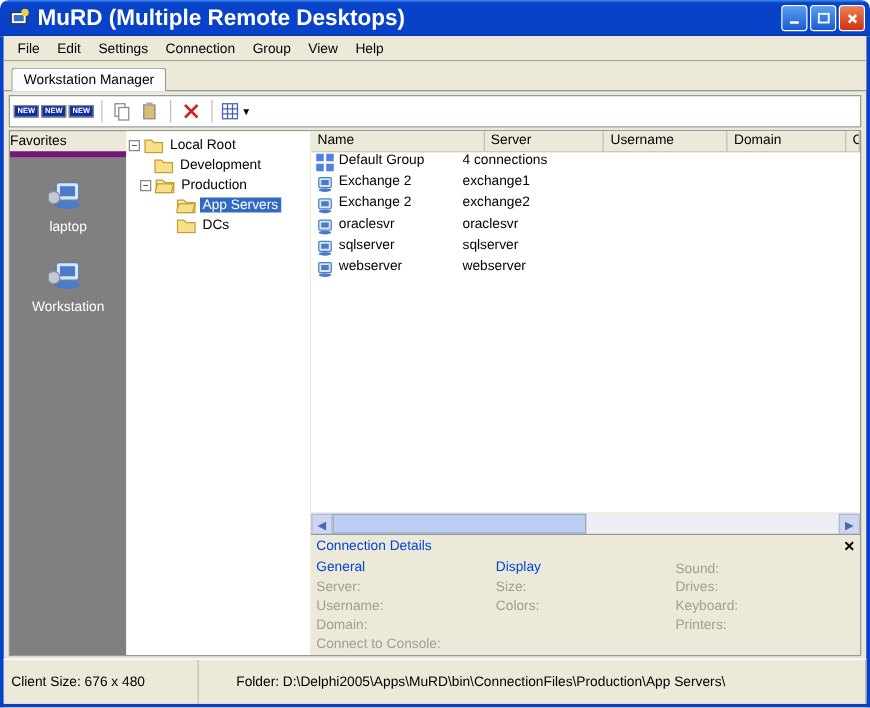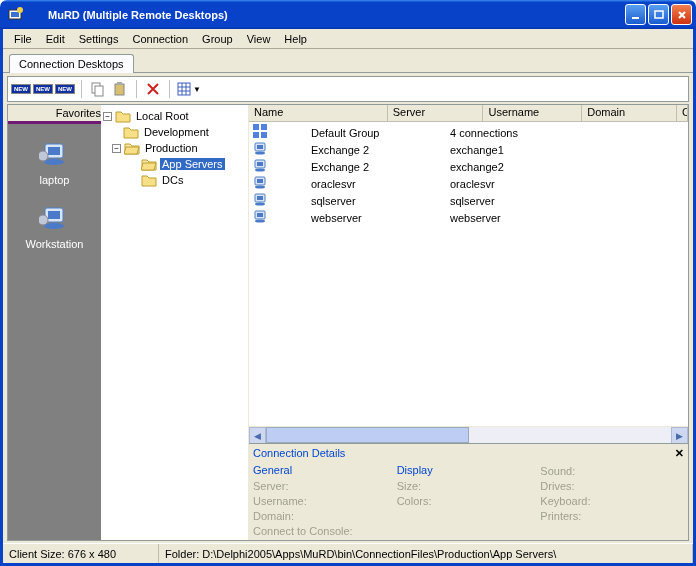--- a/index.html
+++ b/index.html
@@ -1,21 +1,21 @@
 <!DOCTYPE html>
 <html><head>
 <meta charset="utf-8">
 <style>
 * { box-sizing: border-box; margin: 0; padding: 0; }
 body { font-family: Tahoma, sans-serif; font-size: 11px; background: #fff; width: 696px; height: 566px; overflow: hidden; }
 
 
 .titlebar { height: 29px; background: linear-gradient(to bottom, #3c8cf0 0%, #0842c8 8%, #0842c8 92%, #0634a8 100%); display: flex; align-items: center; padding: 0 4px; border-radius: 7px 7px 0 0; }
 .titlebar-icon { width: 16px; height: 16px; margin: 0 4px; }
-.title-text { color: #fff; font-weight: bold; font-size: 11px; flex: 1; margin-left: 20px; }
+.title-text { color: #fff; font-weight: bold; font-size: 18px; flex: 1; margin-left: 2px; }
 .winbtns { display: flex; gap: 2px; }
 .winbtn { width: 21px; height: 21px; border-radius: 3px; border: 1px solid #fff; display: flex; align-items: center; justify-content: center; color: #fff; font-weight: bold; }
 .winbtn.min, .winbtn.max { background: linear-gradient(to bottom, #5aa0f0, #1a5cd0); }
 .winbtn.close { background: linear-gradient(to bottom, #f08050, #d03010); }
 
 
 .outer { border: 3px solid #0842c8; border-top: none; height: 537px; background: #ece9d8; display: flex; flex-direction: column; }
 
 
 .menubar { height: 20px; background: #ece9d8; border-bottom: 1px solid #aca899; display: flex; align-items: center; padding: 0 4px; }
@@ -31,21 +31,21 @@
 .tsep { width: 1px; height: 18px; background: #c0c0c0; margin: 0 3px; }
 .new-badge { font-size: 6px; background: #1030a0; color: #fff; padding: 1px 2px; font-weight: bold; border: 1px solid #888; }
 .table-icon { display: inline-block; }
 .dropdown-arrow { font-size: 8px; margin-left: 2px; }
 
 
 .main { flex: 1; display: flex; margin: 0 4px 2px 4px; border: 1px solid #919b9c; min-height: 0; }
 
 
 .favorites { width: 93px; background: #808080; display: flex; flex-direction: column; }
-.fav-header { background: #ece9d8; text-align: right; padding: 2px 0; border-bottom: 3px solid #701a75; }
+.fav-header { background: #ece9d8; text-align: left; padding: 2px 0; border-bottom: 5px solid #701a75; }
 .fav-body { flex: 1; padding-top: 10px; }
 .fav-item { text-align: center; color: #fff; padding: 4px 0 12px 0; }
 .fav-icon { margin: 0 auto 4px auto; width: 32px; height: 32px; position: relative; }
 
 
 .tree { width: 148px; background: #fff; border-right: 1px solid #ece9d8; padding: 3px 2px; overflow: hidden; }
 .tree-node { display: flex; align-items: center; height: 16px; white-space: nowrap; }
 .tree-toggle { width: 9px; height: 9px; border: 1px solid #888; font-size: 8px; line-height: 7px; text-align: center; margin-right: 3px; background: #fff; }
 .tree-spacer { display: inline-block; }
 .folder-icon { width: 16px; height: 13px; margin-right: 3px; }
@@ -54,42 +54,42 @@
 
 
 .rightcol { flex: 1; display: flex; flex-direction: column; min-width: 0; background: #fff; }
 
 
 .list-header { height: 17px; display: flex; background: #ece9d8; border-bottom: 1px solid #c0c0b0; }
 .list-col { border-right: 1px solid #c0c0b0; padding: 1px 5px; overflow: hidden; white-space: nowrap; }
 
 
 .list-body { flex: 1; background: #fff; overflow: hidden; }
-.list-row { display: flex; align-items: flex-end; height: 17px; gap: 40px; }
+.list-row { display: flex; align-items: flex-start; height: 17px; }
 .li-icon { width: 16px; height: 16px; margin: 0 3px; flex-shrink: 0; }
 .li-name { width: 99px; padding-left: 0; }
 .li-server { flex: 1; padding-left: 0; }
 
 
 .hscroll { height: 17px; background: #eeeef6; display: flex; border-top: 1px solid #ece9d8; }
 .sbtn { width: 17px; height: 17px; background: #cdd7ef; border: 1px solid #b0b8d8; display: flex; align-items: center; justify-content: center; font-size: 9px; color: #4a6aae; }
 .strack { flex: 1; position: relative; }
 .sthumb { position: absolute; left: 0; top: 0; height: 100%; width: 50%; background: #bdcdf3; border: 1px solid #9ab; }
 
 
 .details { height: 97px; background: #ece9d8; border-top: 1px solid #919b9c; padding: 2px 4px; }
 .details-head { display: flex; justify-content: space-between; color: #0046d5; padding: 1px 0 4px 0; }
 .details-close { color: #000; font-weight: bold; cursor: default; }
 .details-cols { display: flex; }
 .dcol { flex: 1; }
 .dcol-h { color: #0046d5; margin-bottom: 3px; }
 .dfield { color: #a0a090; line-height: 15px; }
 
 
-.statusbar { height: 20px; background: #ece9d8; display: flex; align-items: center; border-top: 1px solid #fff; }
+.statusbar { height: 36px; background: #ece9d8; display: flex; align-items: center; border-top: 1px solid #fff; gap: 24px; }
 .status-cell { padding: 2px 6px; border-right: 1px solid #c0c0b0; height: 100%; display: flex; align-items: center; }
 
 svg { display: block; }
 </style>
 </head>
 <body>
 
 <div class="titlebar">
   <span class="titlebar-icon">
     <svg width="16" height="16">
@@ -124,21 +124,21 @@
     <span class="menuitem">File</span>
     <span class="menuitem">Edit</span>
     <span class="menuitem">Settings</span>
     <span class="menuitem">Connection</span>
     <span class="menuitem">Group</span>
     <span class="menuitem">View</span>
     <span class="menuitem">Help</span>
   </div>
 
   <div class="tabstrip">
-    <div class="tab">Connection Desktops</div>
+    <div class="tab">Workstation Manager</div>
   </div>
 
   <div class="toolbar">
     <span class="tbtn">
         <span class="new-badge">NEW</span>
       </span>
     <span class="tbtn">
         <span class="new-badge">NEW</span>
       </span>
     <span class="tbtn">

